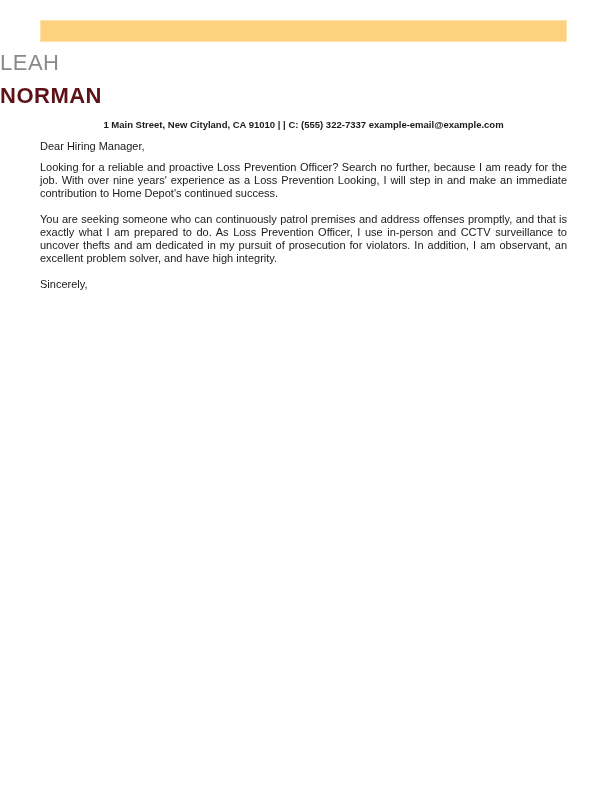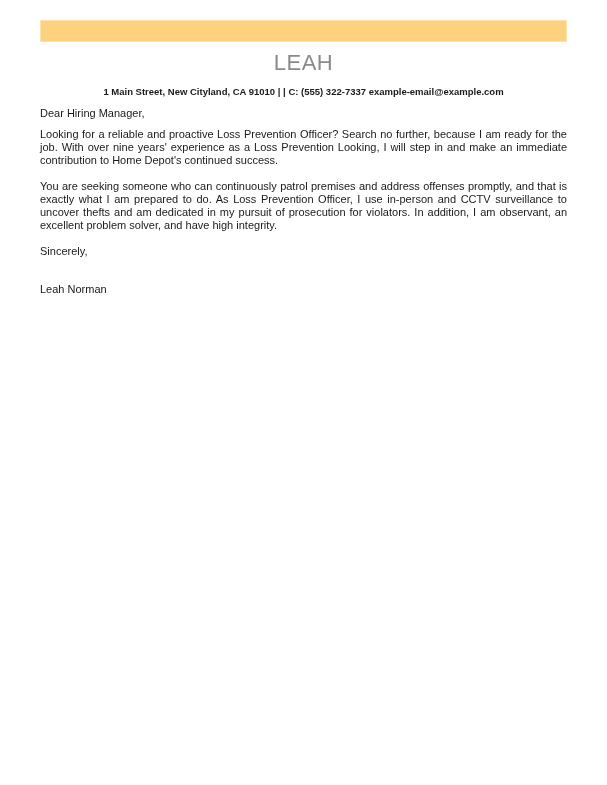--- a/index.html
+++ b/index.html
@@ -23,20 +23,21 @@
   }
   .name {
     margin: 8px 0 0 0;
     display: flex;
     justify-content: center;
     align-items: baseline;
     gap: 7px;
     font-size: 22px;
     line-height: 26px;
     letter-spacing: 0.5px;
+    flex-direction: column;
   }
   .name .first {
     color: var(--first-name, #8A8A8A);
     font-weight: normal;
   }
   .name .last {
     color: var(--last-name, #5C1216);
     font-weight: bold;
   }
   .contact {
@@ -63,25 +64,25 @@
 </style>
 </head>
 <body>
 
 <div class="page">
 
   <div class="accent-bar"></div>
 
   <h1 class="name">
     <span class="first">LEAH</span>
+    <span class="last">NORMAN</span>
   </h1>
 
   <div class="contact">1 Main Street, New Cityland, CA 91010 | | C: (555) 322-7337 example-email@example.com</div>
 
   <div class="letter-body">
     <p class="salutation">Dear Hiring Manager,</p>
     <p class="para">Looking for a reliable and proactive Loss Prevention Officer? Search no further, because I am ready for the job. With over nine years' experience as a Loss Prevention Looking, I will step in and make an immediate contribution to Home Depot's continued success.</p>
     <p class="para">You are seeking someone who can continuously patrol premises and address offenses promptly, and that is exactly what I am prepared to do. As Loss Prevention Officer, I use in-person and CCTV surveillance to uncover thefts and am dedicated in my pursuit of prosecution for violators. In addition, I am observant, an excellent problem solver, and have high integrity.</p>
     <p class="closing">Sincerely,</p>
-    <p class="signature">Leah Norman</p>
   </div>
 
 </div>
 
 </body></html>

